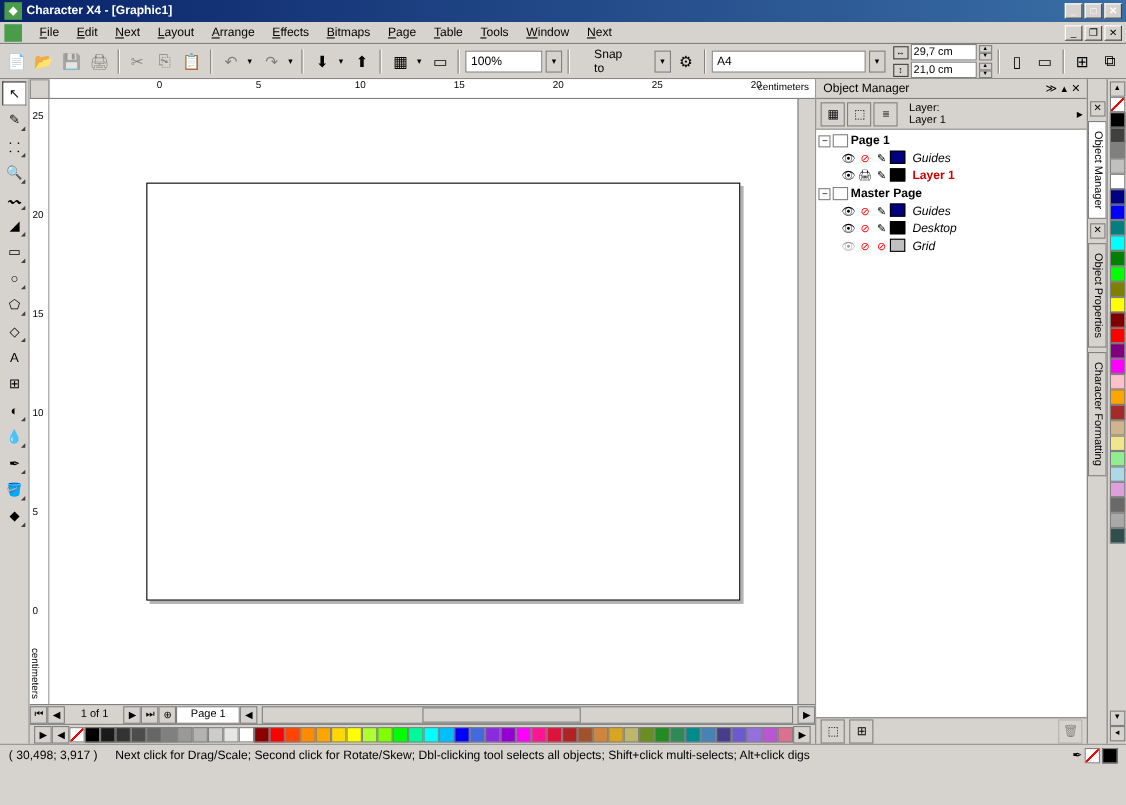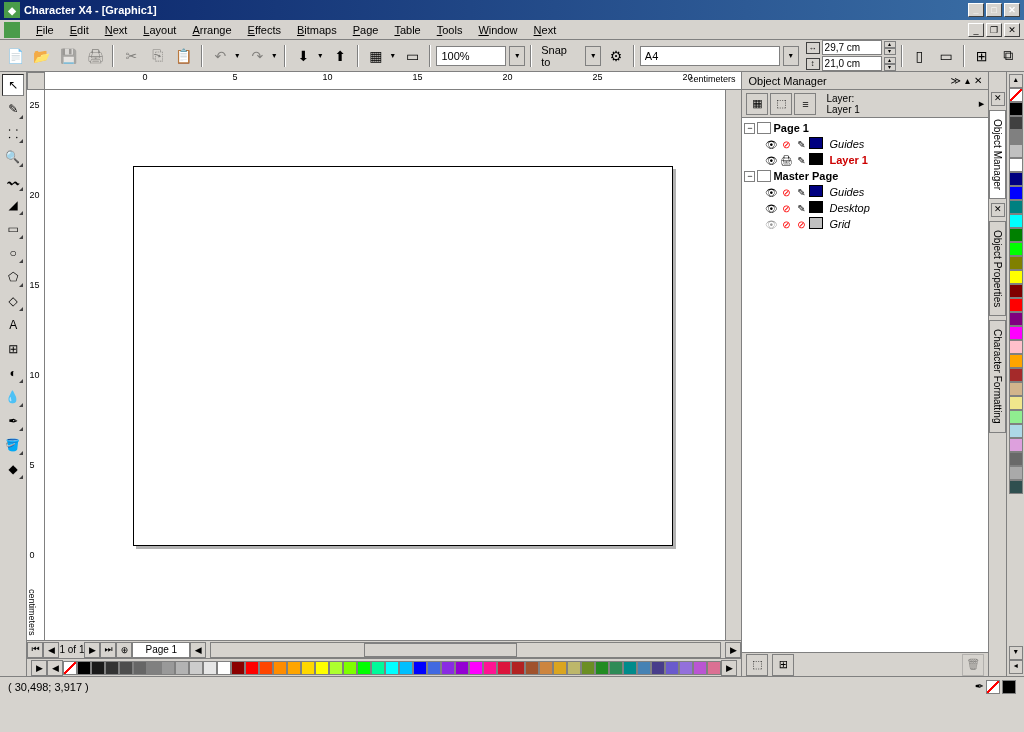--- a/index.html
+++ b/index.html
@@ -132,21 +132,21 @@
   <div class="tb-sep"></div>
   <div class="tb-dropdown">
     <div class="tb-btn">▦</div>
     <div class="tb-dropdown-arrow">▾</div>
   </div>
   <div class="tb-btn">▭</div>
   <div class="tb-sep"></div>
   <input class="tb-input" style="width: 70px;" value="100%">
   <div class="tb-dropdown-arrow" style="border:1px solid #808080;height:20px;width:16px;display:flex;align-items:center;justify-content:center">▾</div>
   <div class="tb-sep"></div>
-  <span style="margin:0 4px">Snap to</span>
+  <span style="margin:0 17px">Snap to</span>
   <div class="tb-dropdown-arrow" style="border:1px solid #808080;height:20px;width:16px;display:flex;align-items:center;justify-content:center">▾</div>
   <div class="tb-btn">⚙</div>
   <div class="tb-sep"></div>
   <input class="tb-input" style="width: 140px;" value="A4">
   <div class="tb-dropdown-arrow" style="border:1px solid #808080;height:20px;width:16px;display:flex;align-items:center;justify-content:center">▾</div>
   <div class="dim-box">
     <div class="dim-row">
       <div class="dim-icon">↔</div>
       <input class="dim-input" value="29,7 cm" style="">
       <div class="dim-spin">
@@ -217,21 +217,21 @@
       </div>
       <div class="drawing-area">
         <div class="page-rect"></div>
       </div>
       <div class="vscroll"></div>
     </div>
 
     <div class="page-nav">
       <div class="nav-btn">⏮</div>
       <div class="nav-btn">◀</div>
-      <span style="padding:0 0">1 of 1</span>
+      <span style="padding:0 14px">1 of 1</span>
       <div class="nav-btn">▶</div>
       <div class="nav-btn">⏭</div>
       <div class="nav-btn">⊕</div>
       <div class="page-tab">Page 1</div>
       <div class="nav-btn">◀</div>
       <div class="hscroll">
           <div class="hscroll-thumb"></div>
         </div>
       <div class="nav-btn">▶</div>
     </div>
@@ -416,18 +416,19 @@
         <div class="palette-swatch" style="background: rgb(169, 169, 169);"></div>
         <div class="palette-swatch" style="background: rgb(47, 79, 79);"></div>
       </div>
     <div class="palette-swatch" style="text-align:center;font-size:8px;margin-top:auto">▾</div>
     <div class="palette-swatch" style="text-align:center;font-size:8px">◂</div>
   </div>
 </div>
 
 <div class="statusbar">
   <span>( 30,498; 3,917 )</span>
+  <span>Next click for Drag/Scale; Second click for Rotate/Skew; Dbl-clicking tool selects all objects; Shift+click multi-selects; Alt+click digs</span>
   <div class="status-swatches">
     <span>✒</span>
     <div class="palette-swatch none"></div>
     <div class="palette-swatch" style="background:#000"></div>
   </div>
 </div>
 
 </body></html>

